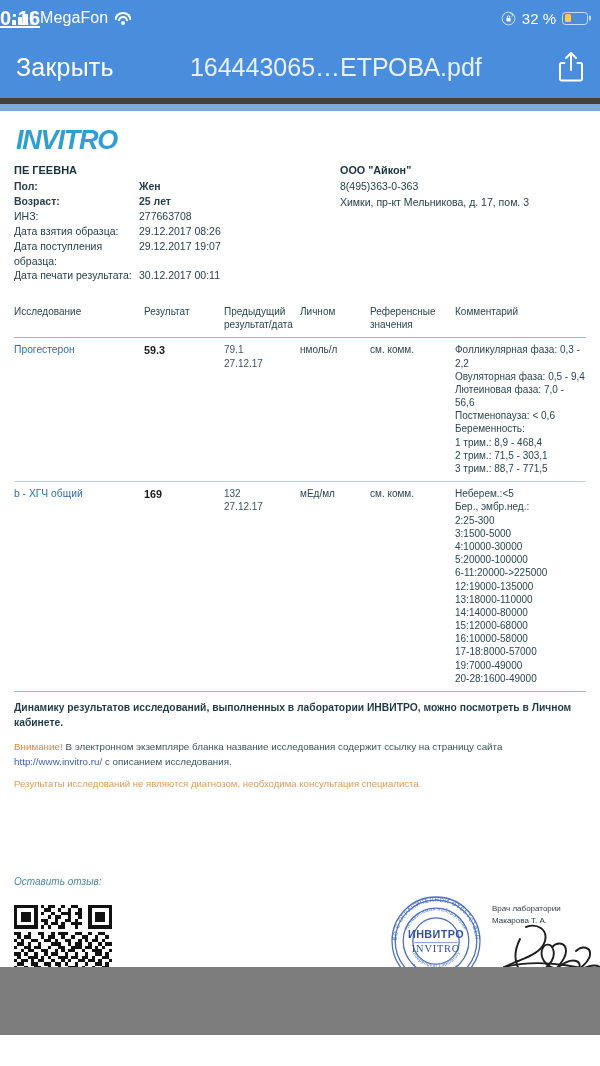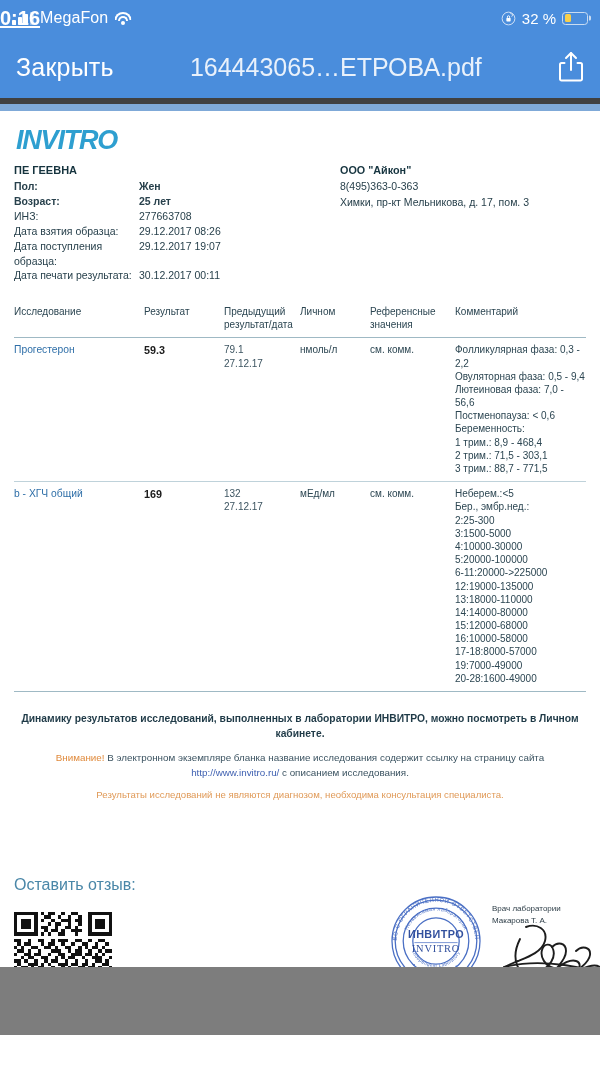--- a/index.html
+++ b/index.html
@@ -131,33 +131,33 @@
   .hr-thick { border-top: 1.6px solid #9fb9c4; }
   .hr-thin  { border-top: 1px solid #bfd2da; }
 
   .tbody-row { font-size: 10px; color: #2c4652; padding: 5px 0 6px 0; line-height: 1.32; }
   .an-name { color: #2f6fa8; font-size: 10.3px; }
   .an-res  { font-weight: bold; color: #1c1c1c; font-size: 10.8px; }
   .an-prev { color: #3c5460; }
   .comm-line { white-space: pre-line; }
 
   
-  .notes { margin-top: 20px; text-align: center; }
+  .notes { margin-top: 9px; }
   .note-bold {
     font-size: 10.3px; font-weight: bold; color: #1f3a47;
     line-height: 1.45; margin-bottom: 9px;
   }
   .note-warn { font-size: 9.8px; color: #3a5260; line-height: 1.5; margin-bottom: 8px; }
   .note-warn .w { color: #e08a3c; }
   .note-warn .lnk { color: #3d5fb0; }
   .note-orange { font-size: 9.6px; color: #e09a58; line-height: 1.5; }
 
   
   .qr-block { position: absolute; left: 14px; top: 765px; }
-  .qr-label { font-size: 16px; color: #4a87a8; margin-bottom: 18px; }
+  .qr-label { font-size: 10px; color: #4a87a8; margin-bottom: 18px; font-style: italic; }
   .qr { width: 98px; height: 98px; display: block; }
 
   .sign-block { position: absolute; left: 388px; top: 782px; display: flex; }
   .stamp { width: 96px; height: 96px; flex: none; }
   .sign-text { margin-left: 8px; padding-top: 10px; position: relative; }
   .sign-role { font-size: 8px; color: #2c3c46; line-height: 1.45; white-space: pre-line; }
   .signature { position: absolute; left: -2px; top: 28px; width: 120px; height: 62px; }
 
   
   .bottom-bar { height: 68px; background: #7d7d7d; }

